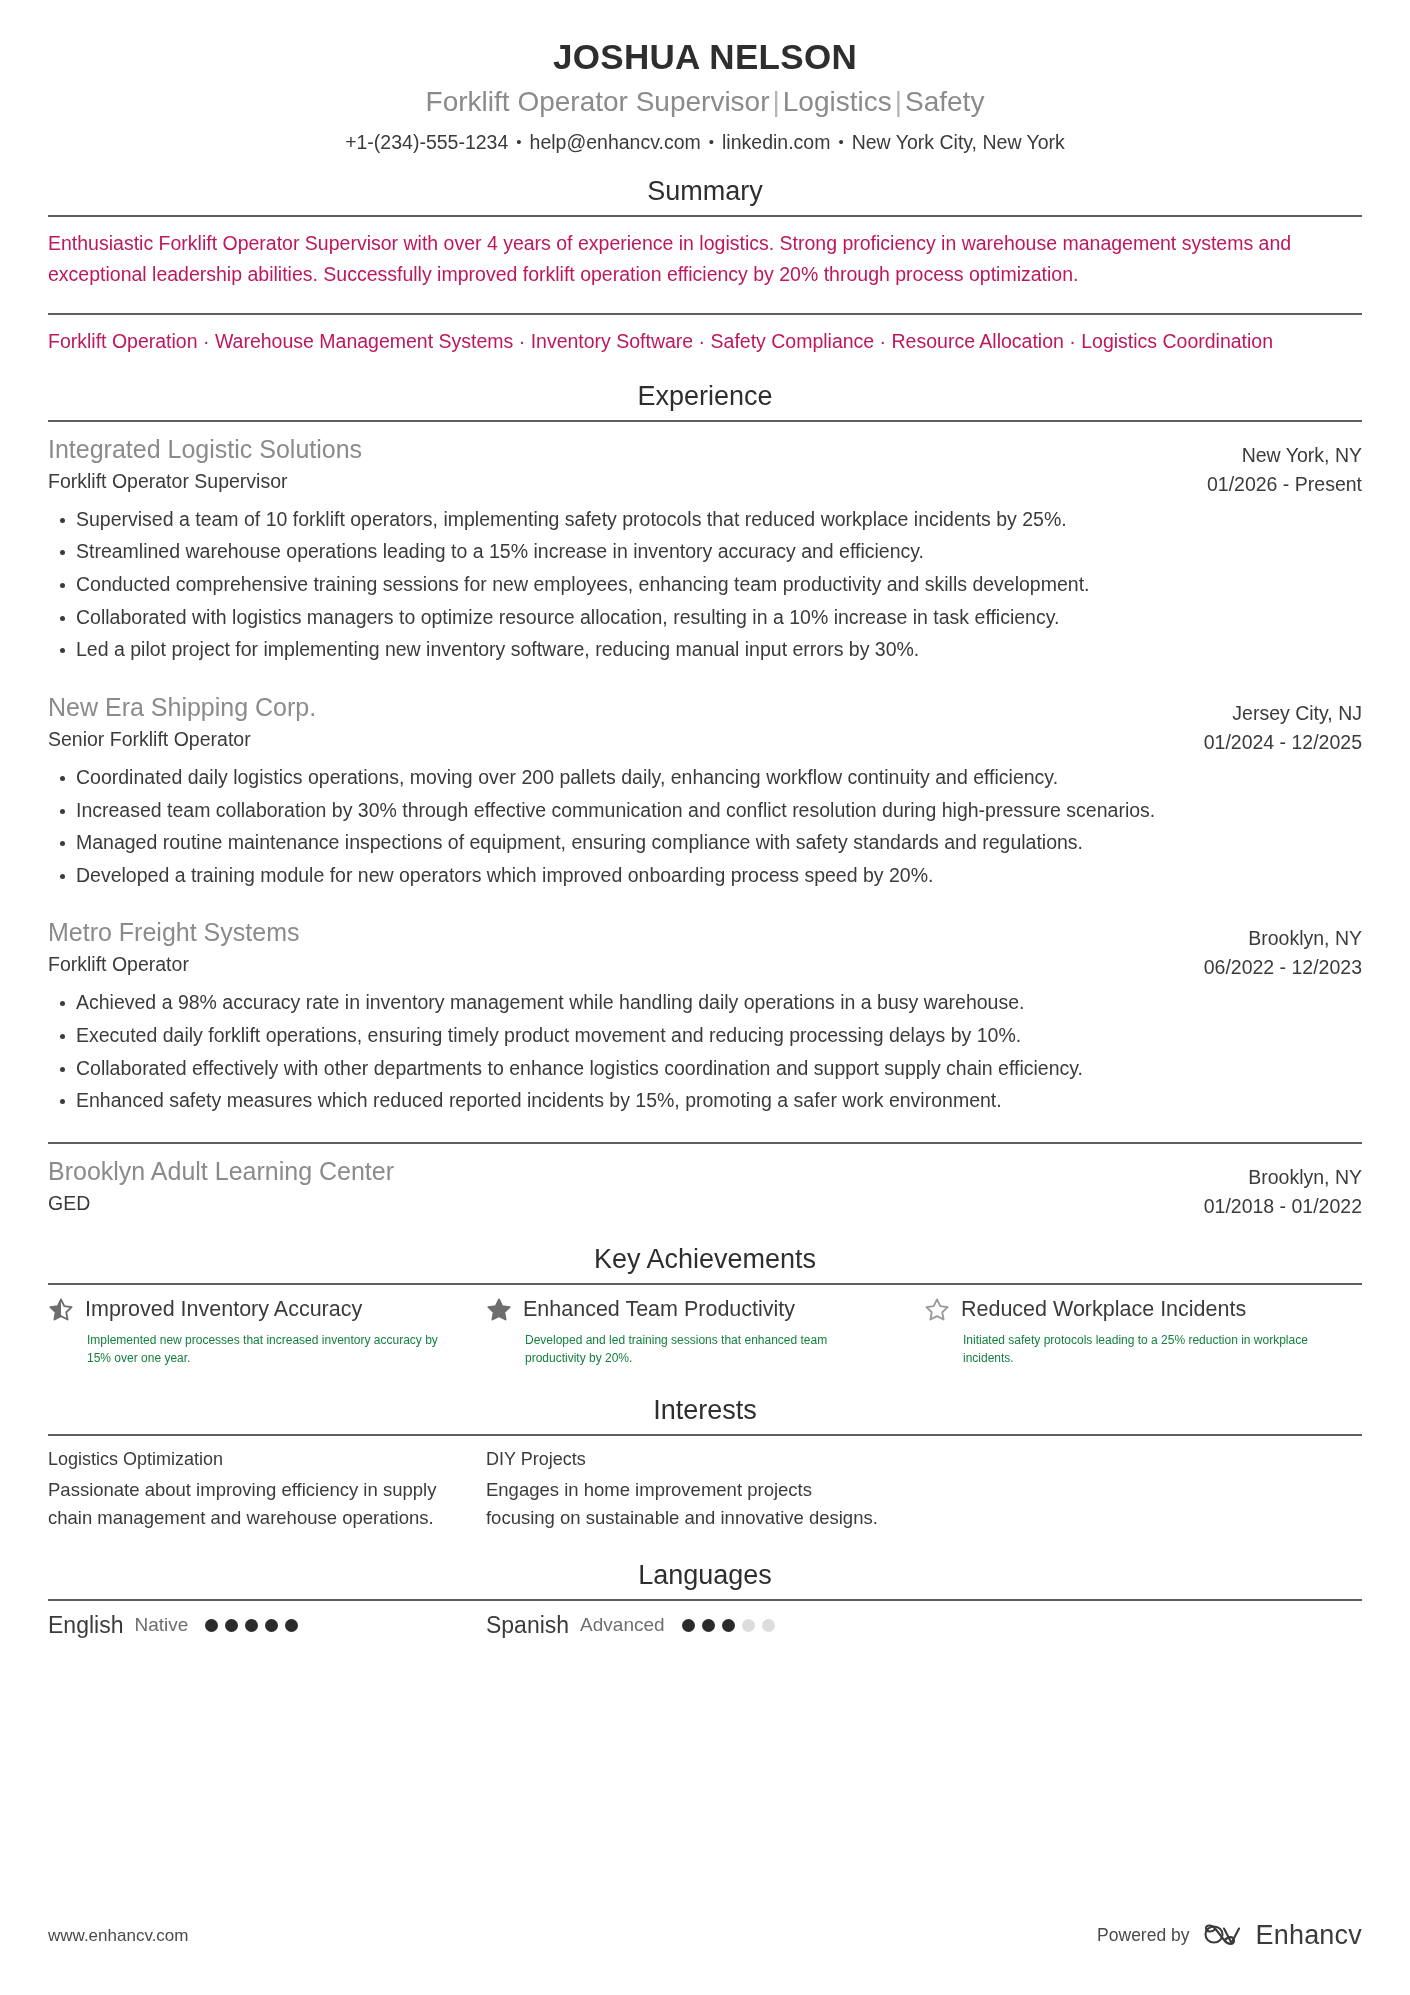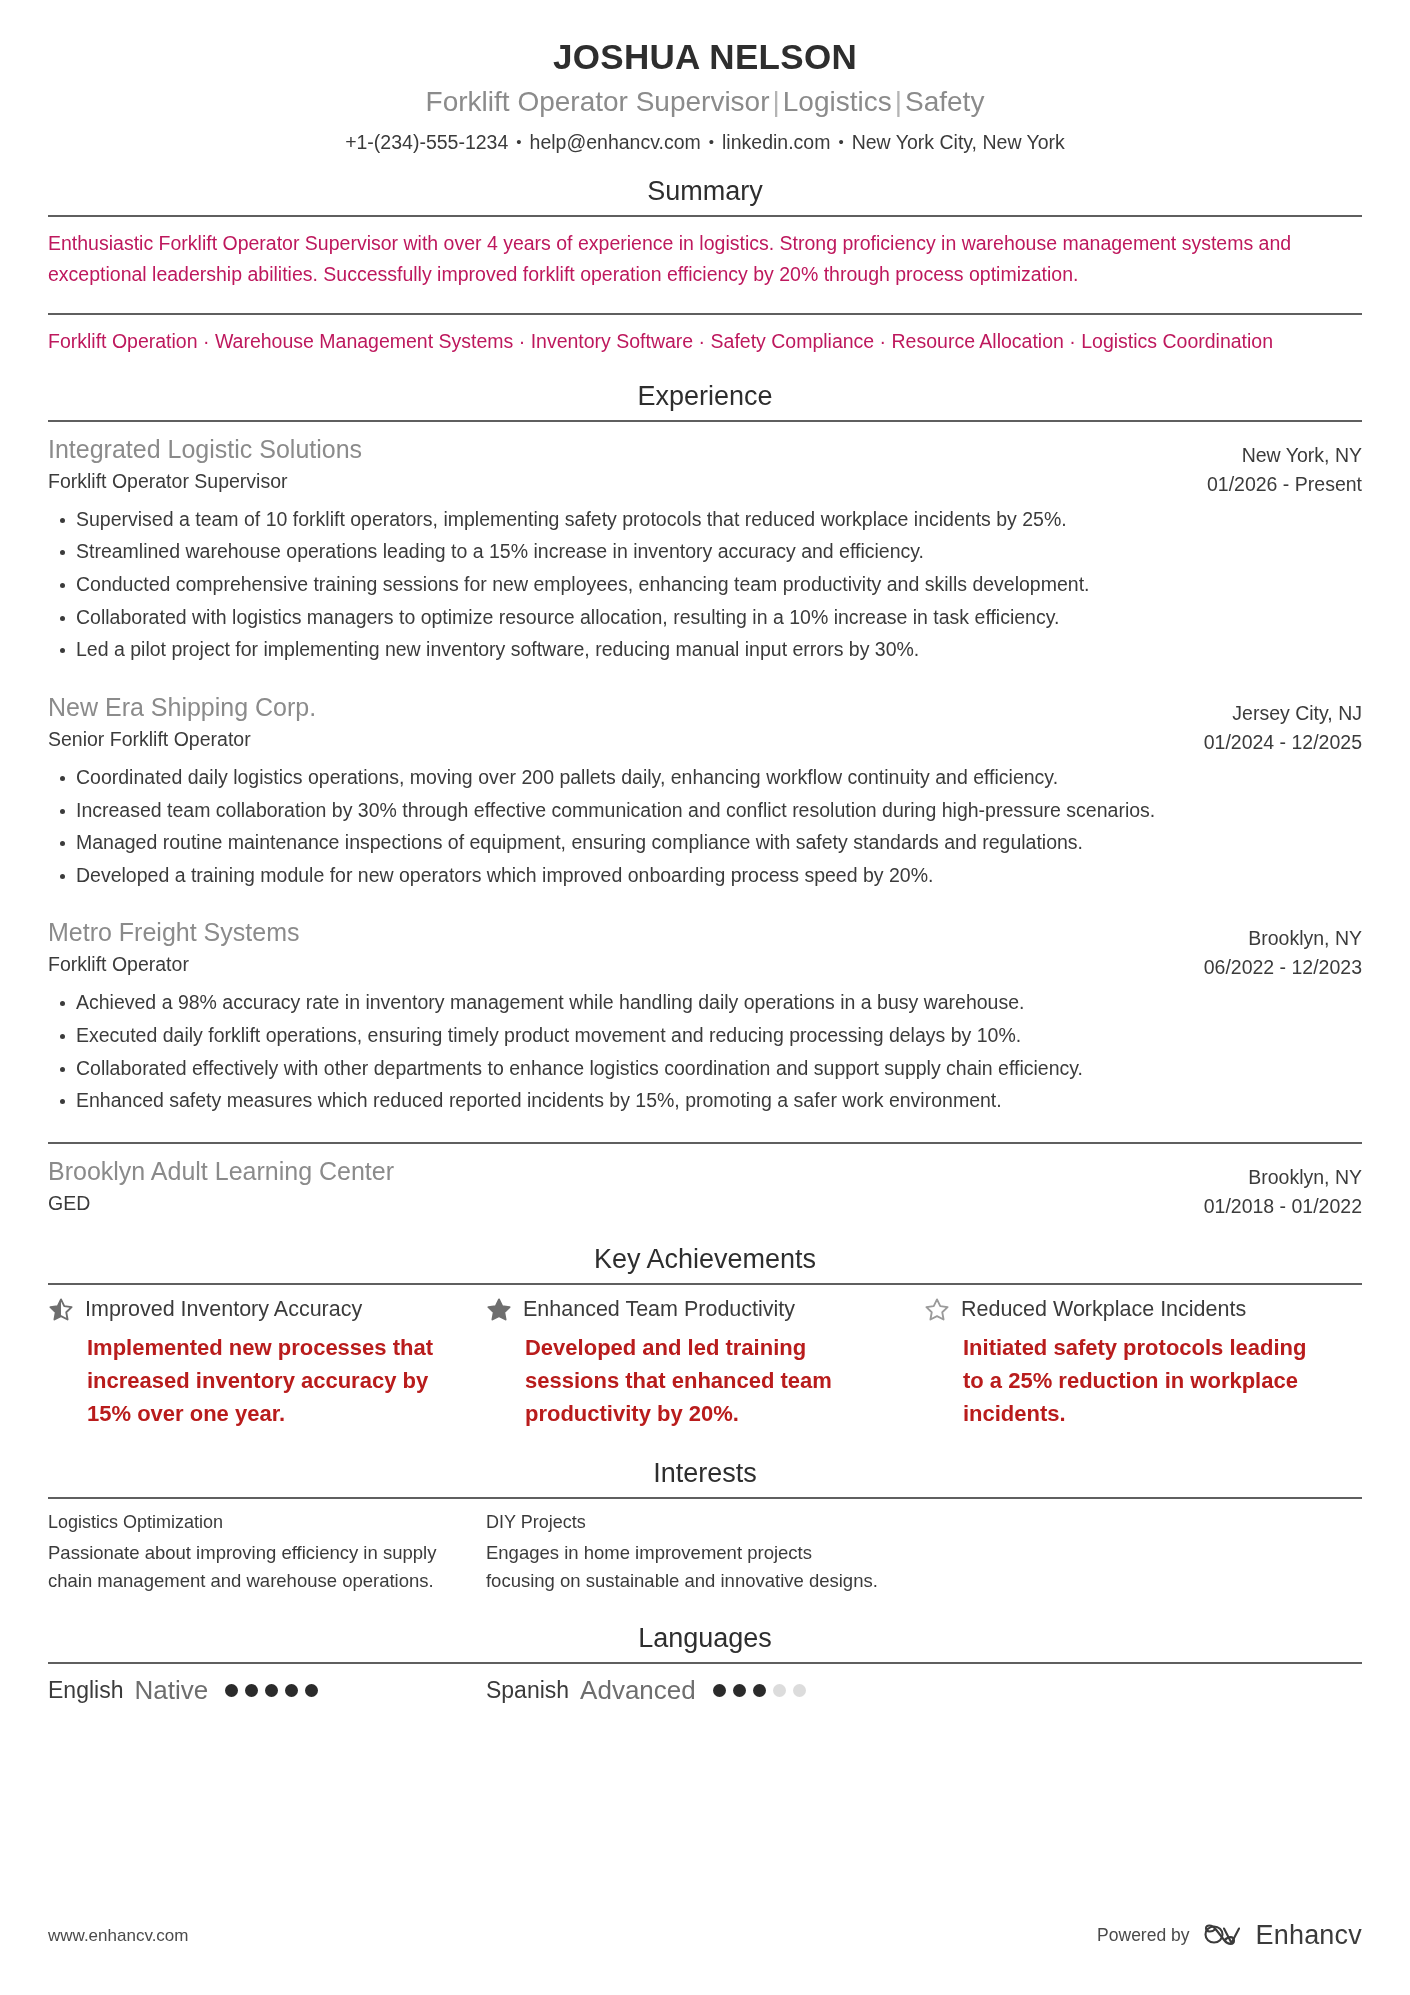--- a/index.html
+++ b/index.html
@@ -135,25 +135,24 @@
     align-items: center;
     gap: 11px;
     margin-bottom: 7px;
   }
   .ach-title {
     font-size: 21.5px;
     color: #3b3b3b;
     line-height: 1.3;
   }
   .ach-desc {
-    font-size: 22px;
+    font-size: 12px;
     line-height: 1.5;
-    color: #b91c1c;
+    color: #15803d;
     padding-left: 39px;
-    font-weight: bold;
   }
   .star { width: 26px; height: 26px; flex: 0 0 26px; display:block; }
 
   .int-title {
     font-size: 18px;
     color: #3b3b3b;
     line-height: 1.35;
     margin-bottom: 5px;
   }
   .int-desc {
@@ -164,21 +163,21 @@
 
   
   .langs { display: flex; }
   .lang {
     width: 33.333%;
     display: flex;
     align-items: center;
     gap: 11px;
   }
   .lang-name { font-size: 23px; color: #3b3b3b; }
-  .lang-level { font-size: 26px; color: #6e6e6e; }
+  .lang-level { font-size: 19px; color: #6e6e6e; }
   .dots { display: flex; gap: 7px; margin-left: 6px; }
   .dot-pip { width: 13px; height: 13px; border-radius: 50%; background: #2b2b2b; }
   .dot-pip.off { background: #dcdcdc; }
 
   
   .footer {
     position: absolute;
     left: 48px;
     right: 48px;
     bottom: 44px;

